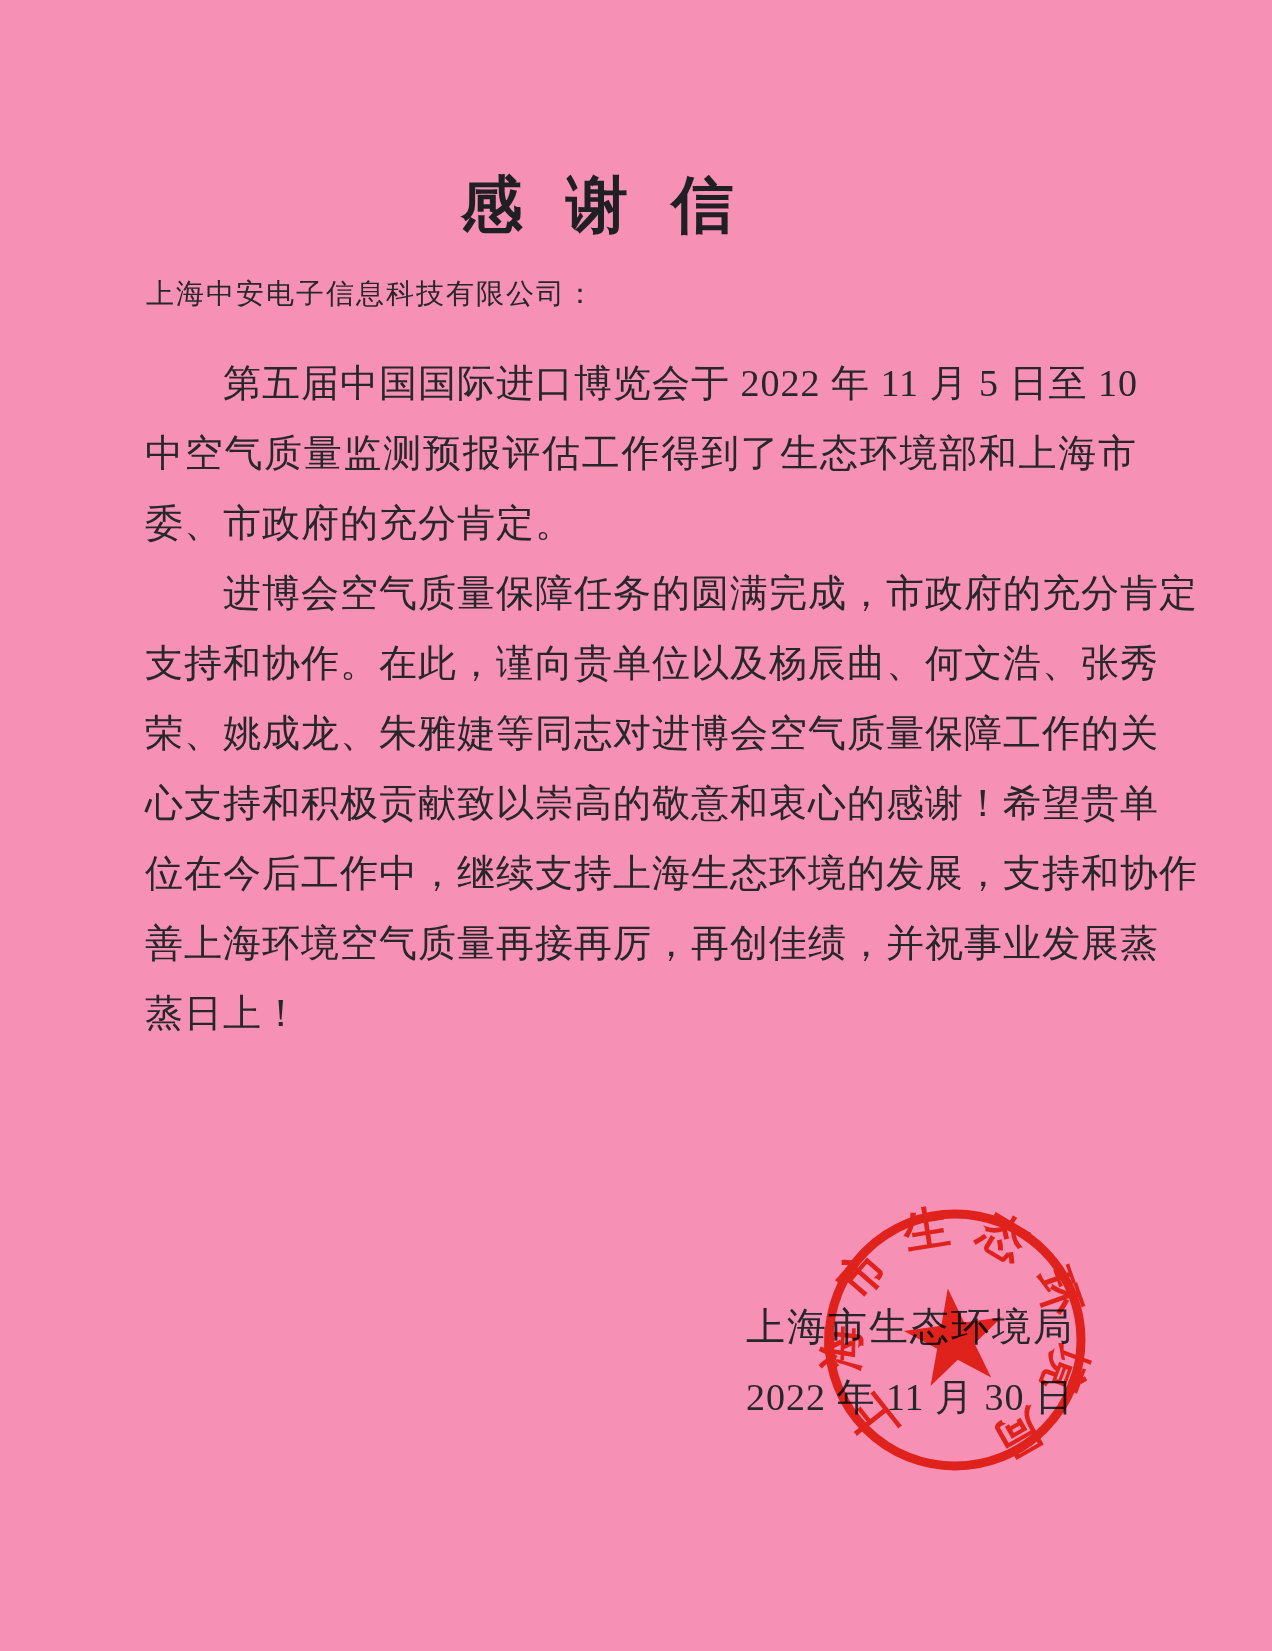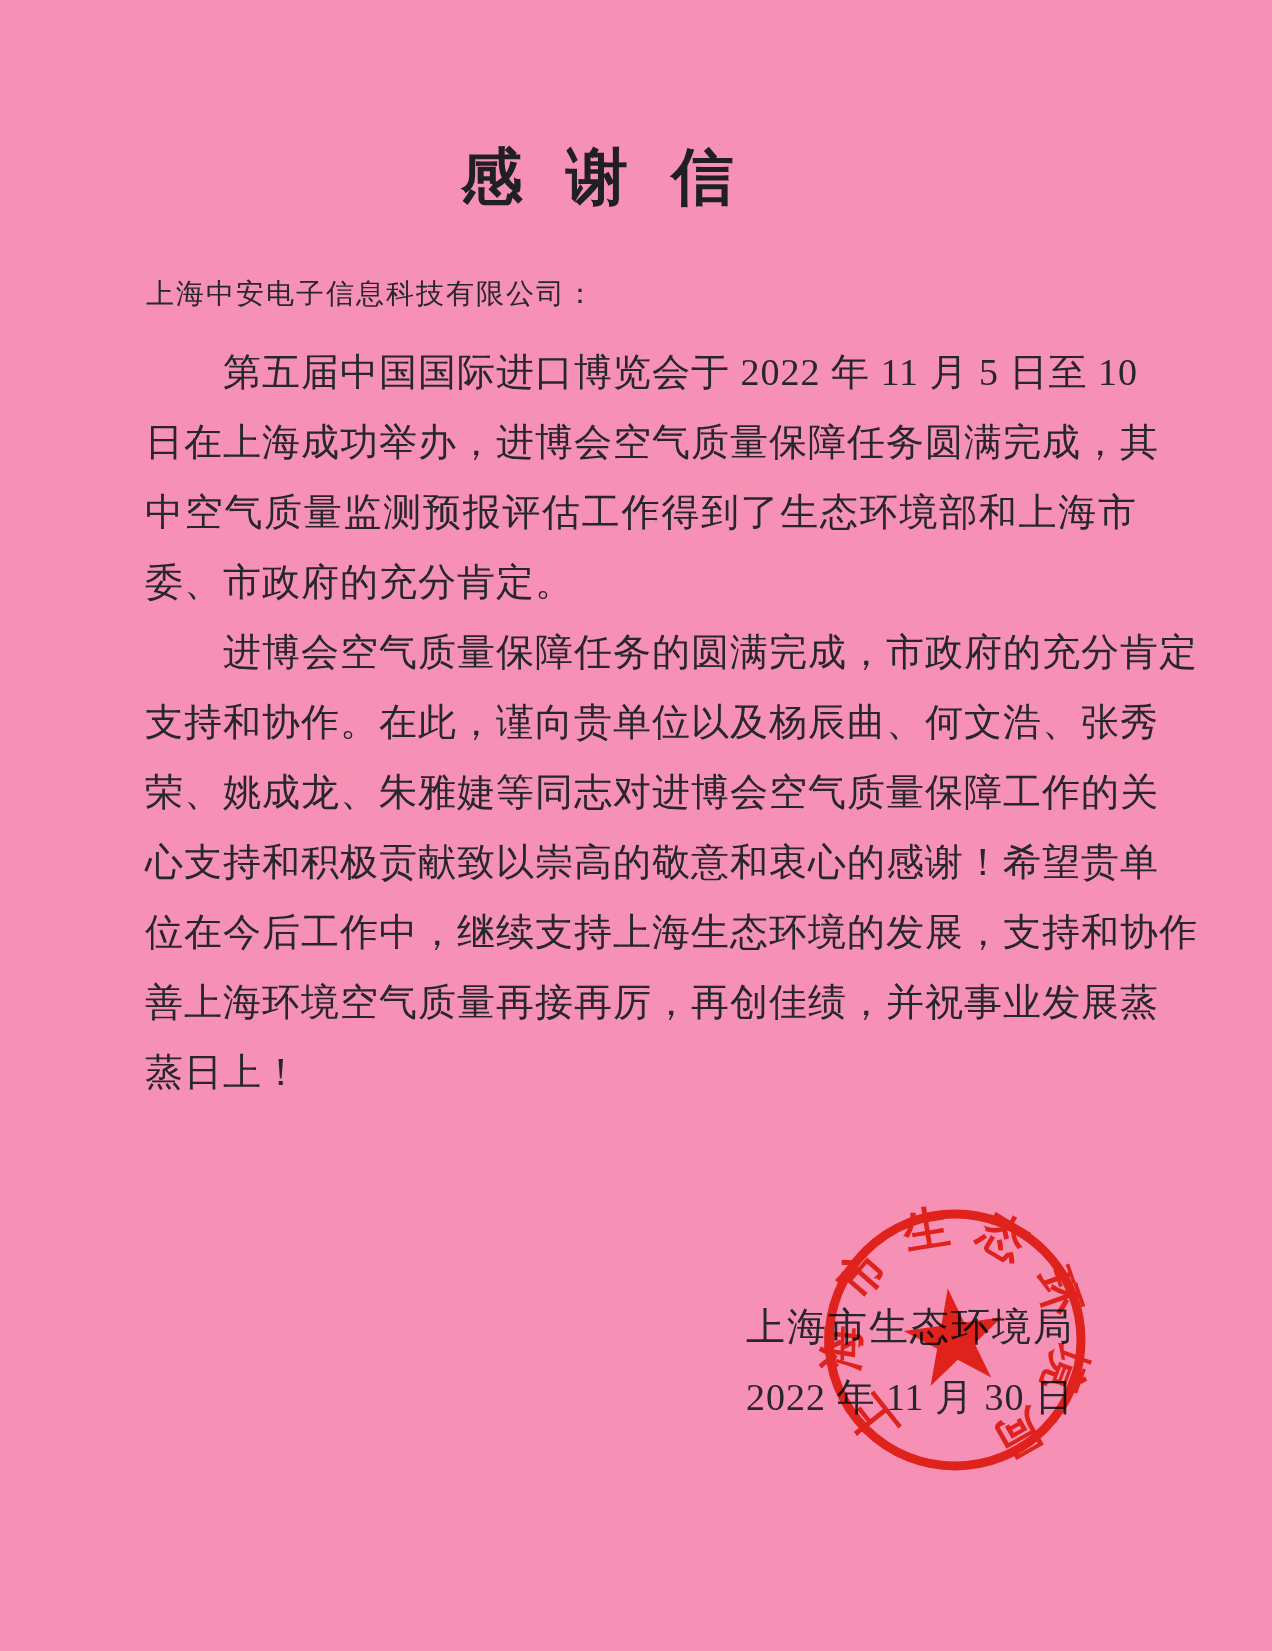--- a/index.html
+++ b/index.html
@@ -6,33 +6,33 @@
   body {
     width:1272px; height:1651px;
     background:#f690b4;
     position:relative;
     overflow:hidden;
     font-family:"Liberation Serif","DejaVu Serif",serif;
     color:#26262b;
   }
   .page { position:absolute; inset:0; }
   .title {
-    position:absolute; top:93px; left:0; right:64px;
+    position:absolute; top:121px; left:0; right:64px;
     text-align:center;
     font-size:62px; font-weight:bold;
     letter-spacing:14px;
     color:#1f1f24;
   }
   .addressee {
     position:absolute; left:146px; top:268px;
     font-size:28px; line-height:52px;
     letter-spacing:2px;
   }
   .body-block {
-    position:absolute; left:145px; top:337px; width:992px;
+    position:absolute; left:145px; top:348px; width:992px;
   }
   .bl {
     font-size:38px; height:70px; line-height:70px;
     letter-spacing:1px;
     text-align:justify; text-align-last:justify;
     white-space:nowrap;
   }
   .bl.first { text-indent:78px; }
   .bl.last  { text-align:right; text-align-last:left; }
   .closing {
@@ -56,21 +56,20 @@
 <body>
 
 <div class="page">
 
   <h1 class="title">感 谢 信</h1>
 
   <div class="addressee">上海中安电子信息科技有限公司：</div>
 
   <div class="body-block">
     <div class="bl first">第五届中国国际进口博览会于 2022 年 11 月 5 日至 10</div>
-    <div class="bl">日在上海成功举办，进博会空气质量保障任务圆满完成，其</div>
     <div class="bl">中空气质量监测预报评估工作得到了生态环境部和上海市</div>
     <div class="bl last">委、市政府的充分肯定。</div>
     <div class="bl first">进博会空气质量保障任务的圆满完成，市政府的充分肯定</div>
     <div class="bl">支持和协作。在此，谨向贵单位以及杨辰曲、何文浩、张秀</div>
     <div class="bl">荣、姚成龙、朱雅婕等同志对进博会空气质量保障工作的关</div>
     <div class="bl">心支持和积极贡献致以崇高的敬意和衷心的感谢！希望贵单</div>
     <div class="bl">位在今后工作中，继续支持上海生态环境的发展，支持和协作</div>
     <div class="bl">善上海环境空气质量再接再厉，再创佳绩，并祝事业发展蒸</div>
     <div class="bl last">蒸日上！</div>
   </div>

